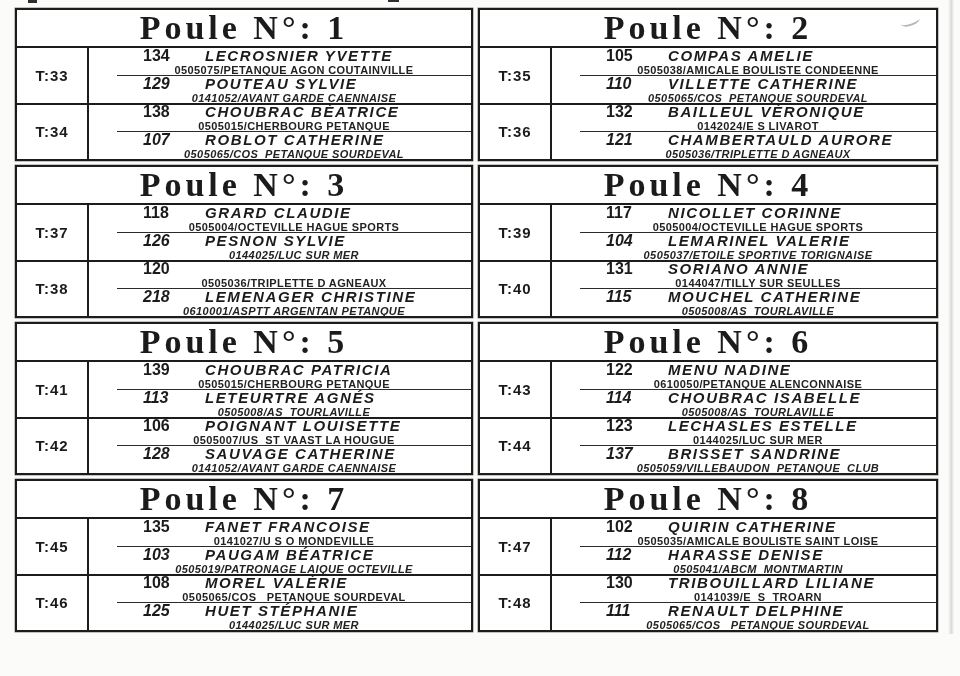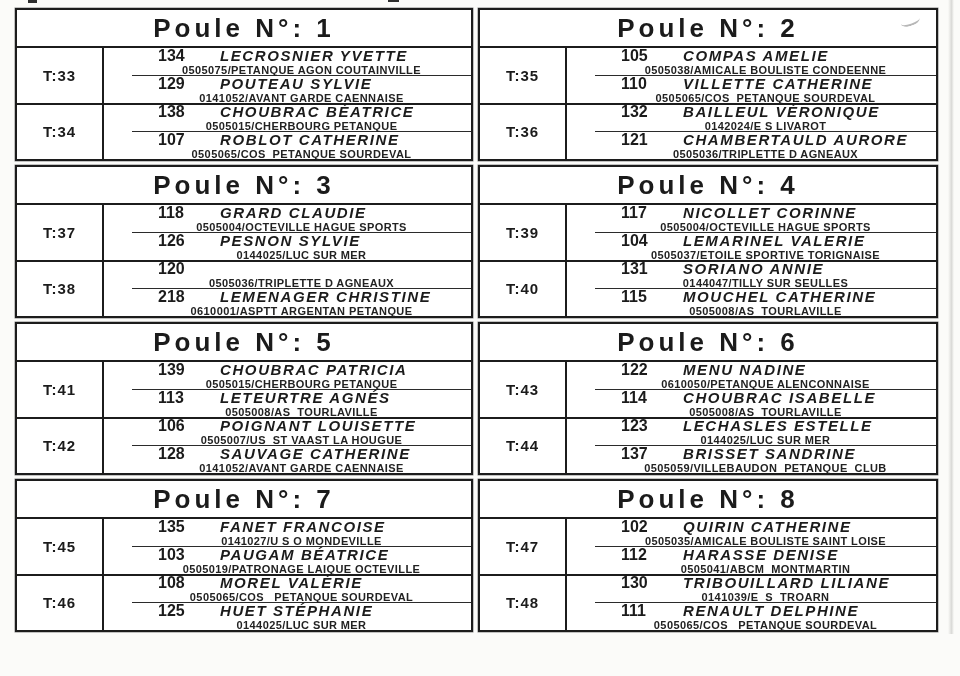--- a/index.html
+++ b/index.html
@@ -33,30 +33,31 @@
   }
   .pool-header {
     height: 38px;
     flex: none;
     border-bottom: 2px solid #1c1c1c;
     display: flex;
     align-items: center;
     justify-content: center;
   }
   .pool-title {
-    font-size: 26px;
+    font-size: 34px;
     font-weight: bold;
     letter-spacing: 4px;
     white-space: pre;
+    font-family: Liberation Serif, serif;
   }
   .pool-body { flex: 1; display: flex; flex-direction: column; min-height: 0; }
   .group { flex: 1; display: flex; min-height: 0; }
   .group.first { border-bottom: 2px solid #1c1c1c; }
   .terrain {
-    width: 87px;
+    width: 72px;
     flex: none;
     border-right: 2px solid #1c1c1c;
     display: flex;
     align-items: center;
     justify-content: center;
   }
   .terrain-label { font-weight: bold; font-size: 15px; letter-spacing: 1px; }
   .players { flex: 1; display: flex; flex-direction: column; min-height: 0; padding-left: 28px; }
   .player {
     flex: 1;
@@ -77,21 +78,21 @@
   .pclub {
     font-weight: bold;
     font-size: 11px;
     letter-spacing: 0.4px;
     text-align: center;
     white-space: pre;
     line-height: 10px;
     margin-top: 2px;
     color: #222;
   }
-  .player.alt .pnum, .player.alt .pname, .player.alt .pclub { }
+  .player.alt .pnum, .player.alt .pname, .player.alt .pclub { font-style: italic; }
   
   .artifact { position: absolute; pointer-events: none; }
   .tick { background: #2e2e2e; }
   .tick1 { left: 28px; top: 0; width: 9px; height: 3px; }
   .tick2 { left: 388px; top: 0; width: 11px; height: 2px; }
   .smudge {
     left: 900px; top: 16px; width: 20px; height: 10px;
     border-bottom: 2px solid #9a9a9a;
     border-radius: 50%;
     transform: rotate(-18deg);

